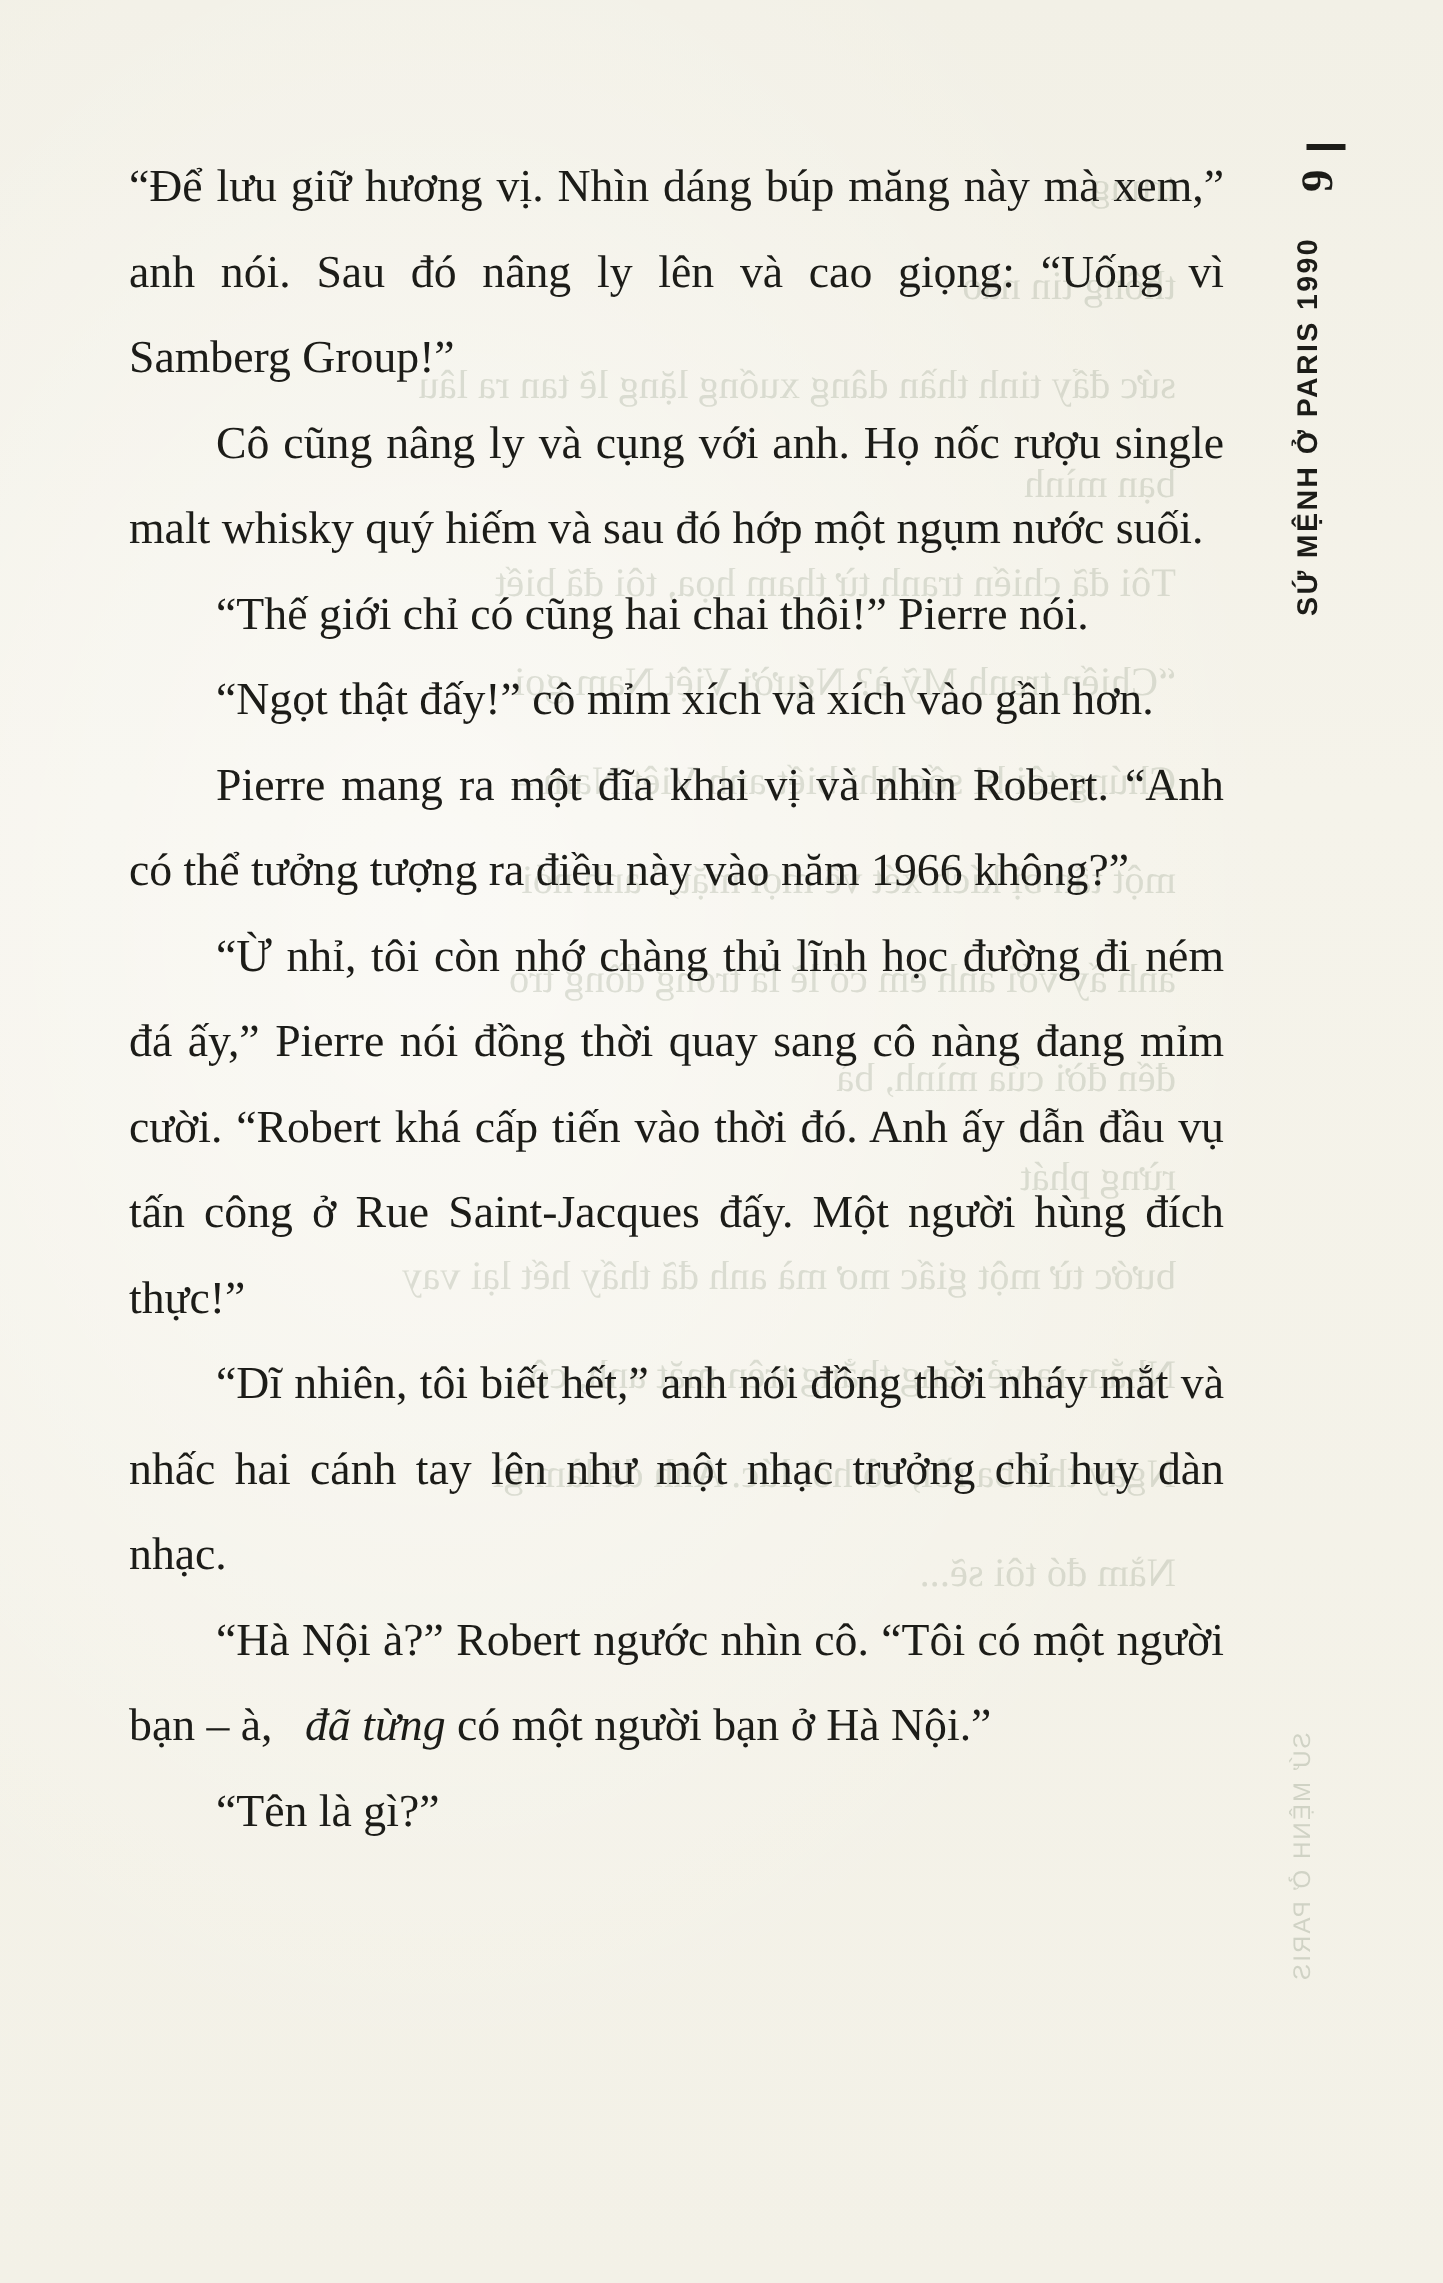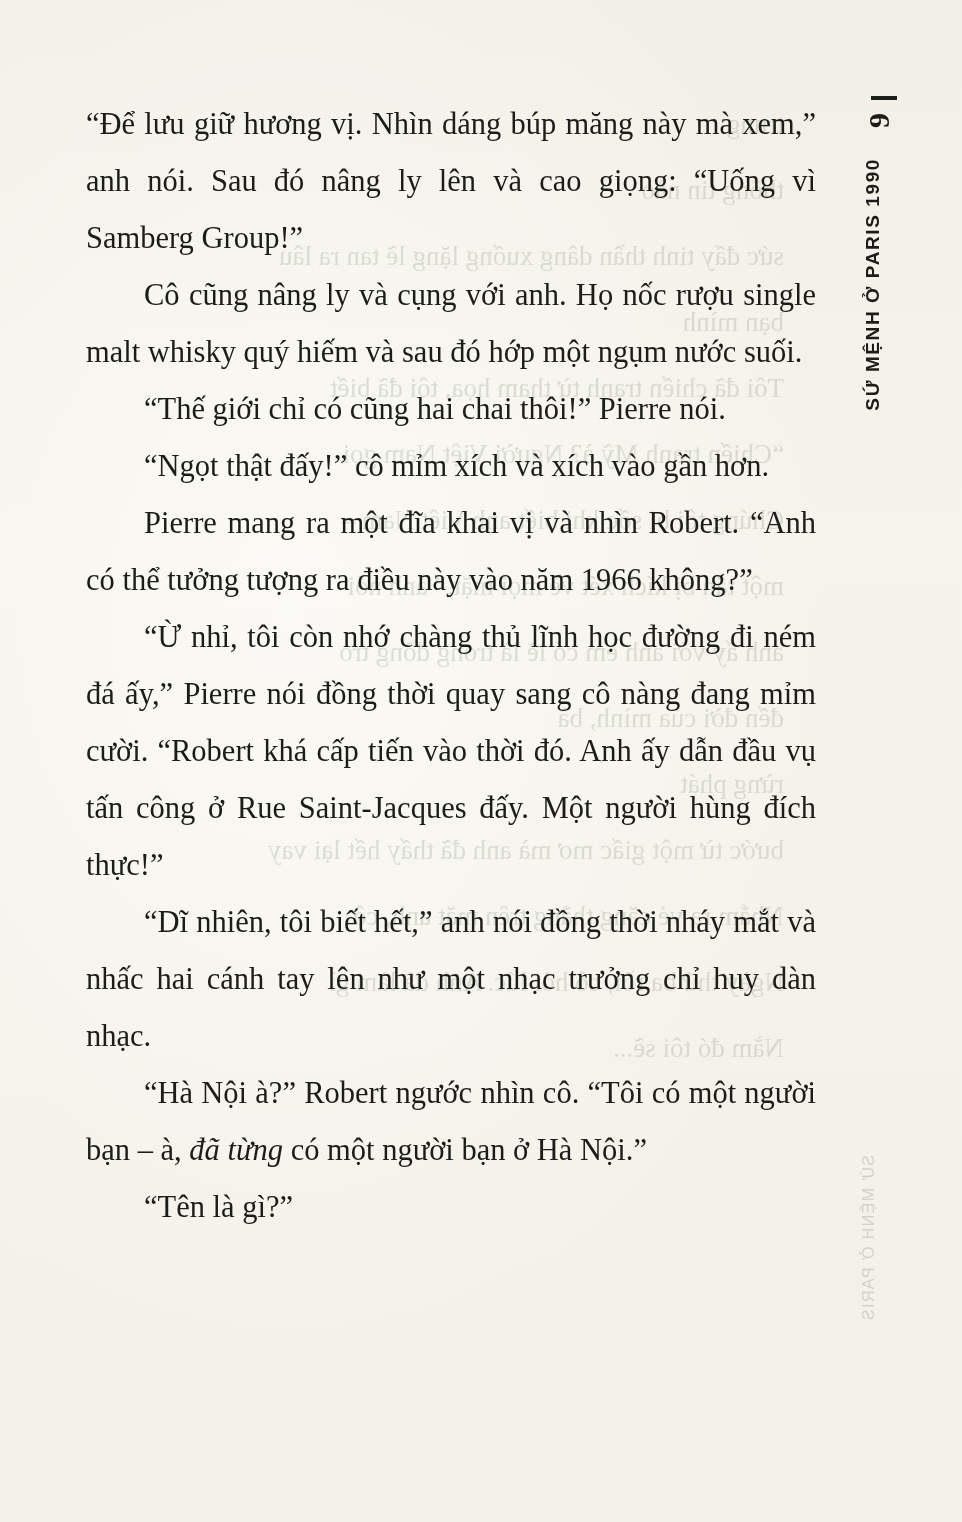--- a/index.html
+++ b/index.html
@@ -51,21 +51,21 @@
     font-size: 30.5px;
     line-height: 57px;
     text-align: justify;
     text-justify: inter-word;
   }
   .text-column p {
     margin: 0;
     text-indent: 58px;
   }
   .text-column p.no-indent { text-indent: 0; }
-  em { font-style: italic; }
+  em { font-style: italic; margin-left: 14px; }
 
   
   .margin-head {
     position: absolute;
     right: 54px;
     top: 96px;
     width: 46px;
     height: 330px;
   }
   .rule-top {

